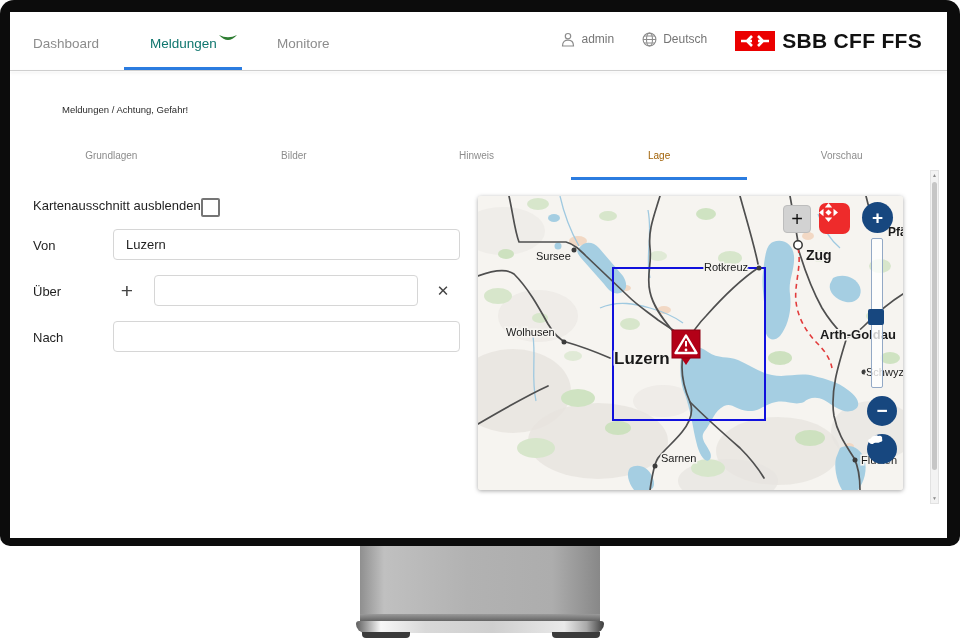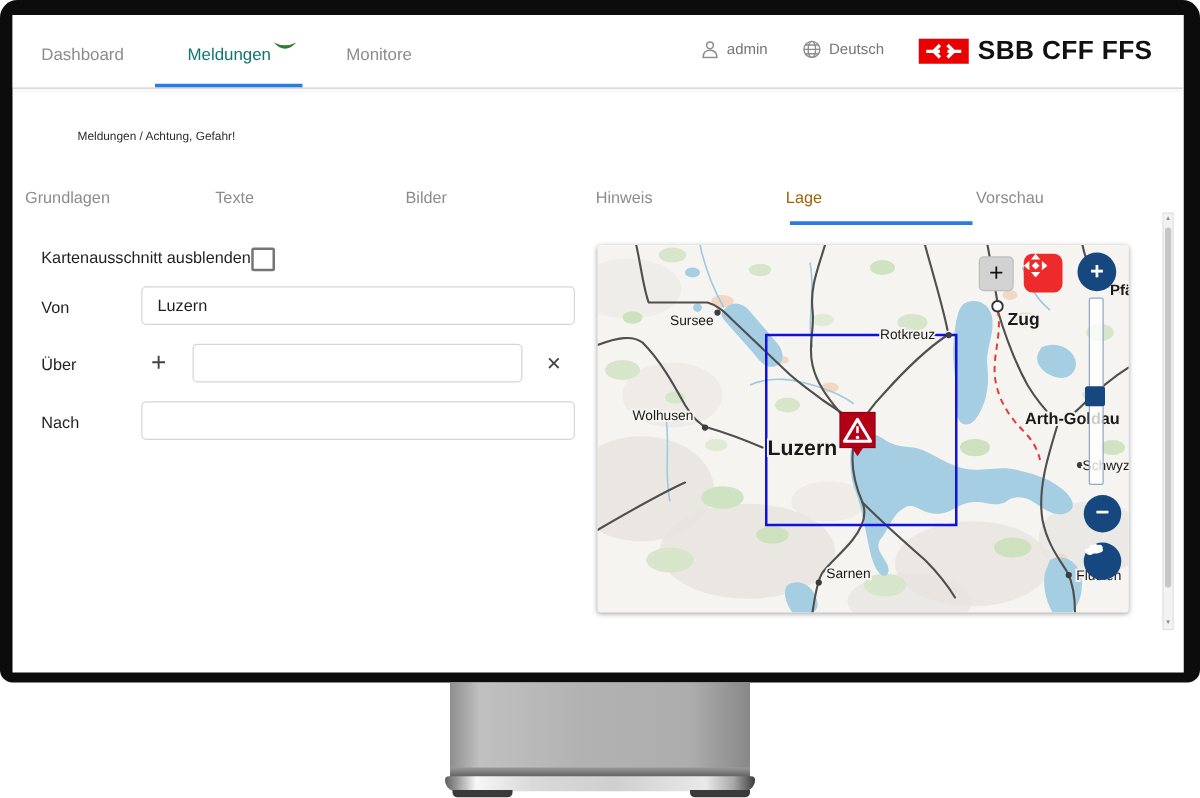--- a/index.html
+++ b/index.html
@@ -28,21 +28,21 @@
   .header-right{position:absolute;right:9px;top:0;height:58px;display:flex;align-items:center;gap:28px;}
   .hr-group{display:flex;align-items:flex-start;gap:6px;font-size:12px;color:#757575;}
   .brand{display:flex;align-items:center;gap:7px;}
   .brand-flag{width:40px;height:20px;background:#eb0000;display:flex;align-items:center;justify-content:center;}
   .brand-text{font-size:21px;font-weight:bold;color:#111;letter-spacing:.3px;white-space:nowrap;}
 
   .breadcrumb{position:absolute;left:12px;top:92px;font-size:9.5px;color:#2b2b2b;padding-left:40px;}
 
   
   .tabs{position:absolute;left:10px;top:128px;width:913px;height:35px;display:flex;}
-  .tab{flex:1;font-size:13px;color:#8c8c8c;padding-top:10px;position:relative;cursor:pointer;}
+  .tab{flex:1;text-align:center;font-size:10px;color:#8c8c8c;padding-top:10px;position:relative;cursor:pointer;}
   .tab.active{color:#a16207;}
   .tab.active:after{content:"";position:absolute;left:3px;right:3px;bottom:-5px;height:3px;background:#2b7ce0;}
 
   
   .form-label{position:absolute;font-size:13px;color:#1f1f1f;}
   .checkbox{position:absolute;left:191px;top:186px;width:15px;height:15px;border:2px solid #757575;border-radius:2px;background:#fff;cursor:pointer;}
   .text-input{position:absolute;height:31px;border:1px solid #d6d6d6;border-radius:4px;background:#fff;font-family:"Liberation Sans",sans-serif;font-size:13px;color:#1f1f1f;padding:0 12px;box-sizing:border-box;outline:none;}
   .icon-btn{position:absolute;width:22px;height:22px;display:flex;align-items:center;justify-content:center;color:#444;cursor:pointer;background:none;border:none;padding:0;}
 
   
@@ -110,21 +110,20 @@
           <span class="brand-text">SBB CFF FFS</span>
         </div>
       </div>
     </div>
     <div class="header-divider"></div>
 
     <div class="breadcrumb">Meldungen / Achtung, Gefahr!</div>
 
     <div class="tabs">
       <div class="tab">Grundlagen</div>
-      <div class="tab">Texte</div>
       <div class="tab">Bilder</div>
       <div class="tab">Hinweis</div>
       <div class="tab active">Lage</div>
       <div class="tab">Vorschau</div>
     </div>
 
     <div class="form-label" style="left:23px;top:186px;">Kartenausschnitt ausblenden</div>
     <div class="checkbox"></div>
 
     <div class="form-label" style="left:23px;top:226px;">Von</div>

